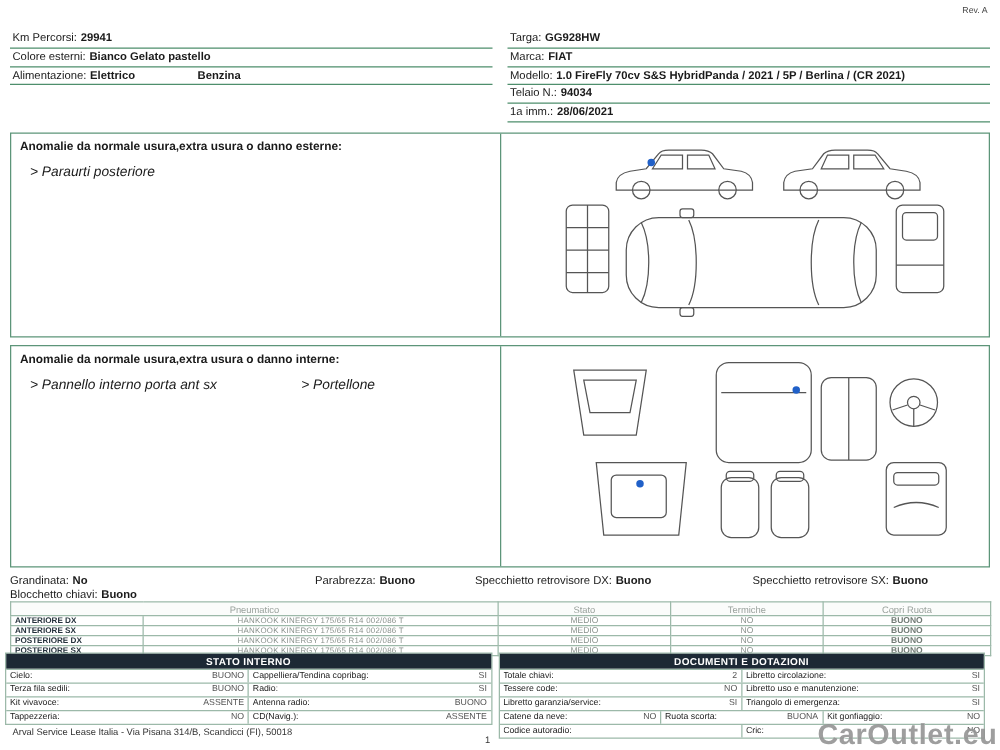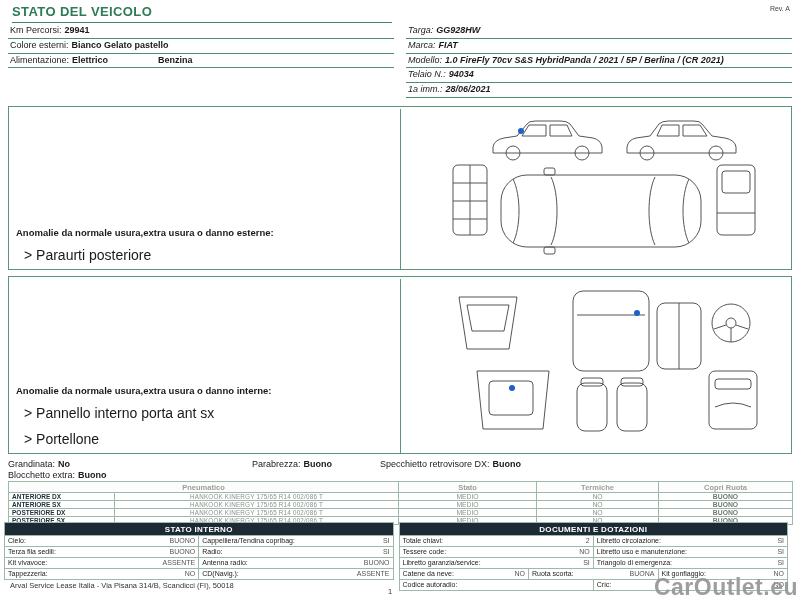--- a/index.html
+++ b/index.html
@@ -1,41 +1,41 @@
 <!DOCTYPE html>
 <html><head>
 <meta charset="utf-8">
 <style>
   html,body{margin:0;padding:0;background:#e8e8e8;}
   .page{position:relative;width:800px;height:600px;background:#fff;font-family:"Liberation Sans",sans-serif;color:#1a1a1a;overflow:hidden;margin:0 auto;}
   .title{position:absolute;top:4px;left:12px;width:380px;font-size:13px;font-weight:bold;color:#2e7b57;letter-spacing:.4px;border-bottom:1px solid #3c8463;padding-bottom:3px;}
   .rev{position:absolute;top:5px;right:10px;font-size:7px;color:#444;}
   .fields{position:absolute;top:24px;left:8px;width:784px;display:flex;gap:12px;}
   .fcol-l{width:386px;}
-  .fcol-r{flex:1;font-style:italic;}
+  .fcol-r{flex:1;}
   .field{border-bottom:1px solid #4e8e6c;padding:1px 2px 2px;font-size:9px;line-height:1.2;}
   .flabel{margin-right:3px;}
   .fvalue{font-weight:bold;text-align:right;}
   .fvalue2{font-weight:bold;margin-left:50px;}
-  .panel{position:absolute;left:8px;width:782px;border:1px solid #5d9579;display:flex;background:#fff;align-items:flex-end;}
+  .panel{position:absolute;left:8px;width:782px;border:1px solid #5d9579;display:flex;background:#fff;}
   .panel.ext{top:106px;height:162px;}
   .panel.int{top:276px;height:176px;}
   .panel-text{flex:1;padding:5px 7px;min-width:0;}
   .panel-title{font-size:9.5px;font-weight:bold;}
-  .panel-item{display:inline-block;font-size:14px;margin:9px 55px 0 8px;}
+  .panel-item{display:inline-block;font-size:11px;margin:9px 55px 0 8px;font-style:italic;}
   .panel-diagram{width:390px;border-left:1px solid #5d9579;}
   .panel-diagram svg{display:block;width:100%;height:100%;}
   .cond{position:absolute;left:8px;width:784px;display:flex;font-size:9px;}
   .cond.l1{top:459px;}
   .cond.l2{top:470px;}
   .cvalue{font-weight:bold;margin-left:3px;}
   .c0{width:226px;}.c1{width:128px;margin-left:18px;}.c2{width:222px;}.c3{flex:1;}
   table.tyres{position:absolute;top:481px;left:8px;width:784px;border-collapse:collapse;table-layout:fixed;}
   .tyres th,.tyres td{border:1px solid #9cb9a9;overflow:hidden;white-space:nowrap;padding:0;}
-  .tyres th{font-size:7.5px;font-weight:bold;color:#9aa29d;height:10px;background:#fbfcfb;}
+  .tyres th{font-size:7.5px;font-weight:normal;color:#9aa29d;height:10px;background:#fbfcfb;}
   .tyres td{height:7px;font-size:6.8px;line-height:7px;}
   .tyres .pos{font-weight:bold;color:#25323c;padding-left:3px;font-size:6.5px;}
   .tyres .desc{color:#8a928d;text-align:center;font-size:6.3px;letter-spacing:.2px;}
   .tyres .cval{color:#8a928d;text-align:center;}
   .tyres .copri{font-weight:bold;color:#707a74;}
   .w-pos{width:106px;}.w-desc{width:284px;}.w-stato{width:138px;}.w-term{width:122px;}.w-copri{width:134px;}
   .bottom{position:absolute;top:522px;left:4px;width:784px;display:flex;gap:5px;align-items:flex-start;}
   .btable{flex:1;border:1px solid #9cb9a9;min-width:0;}
   .bt-header{background:#1d2935;color:#fff;font-size:8px;font-weight:bold;text-align:center;padding:1.5px 0;letter-spacing:.3px;}
   .bt-row{display:flex;border-top:1px solid #9cb9a9;}
@@ -46,21 +46,20 @@
   .footer-company{position:absolute;top:581px;left:10px;font-size:7.5px;color:#333;text-align:right;}
   .footer-page{position:absolute;top:587px;left:388px;font-size:7.5px;color:#333;}
   .watermark{position:absolute;right:2px;bottom:-1px;font-size:23px;font-weight:bold;color:#949494;letter-spacing:.5px;text-shadow:0 1px 0 #fff;opacity:.9;}
   .diag{stroke:#555;fill:none;stroke-width:1;}
 </style>
 </head>
 <body>
 
 <div class="page">
 
-  <div class="title">STATO DEL VEICOLO</div>
   <div class="rev">Rev. A</div>
 
   <div class="fields">
     <div class="fcol-l">
       <div class="field">
         <span class="flabel">Km Percorsi:</span><span class="fvalue">29941</span>
       </div>
       <div class="field">
         <span class="flabel">Colore esterni:</span><span class="fvalue">Bianco Gelato pastello</span>
       </div>
@@ -173,23 +172,24 @@
         <circle cx="236" cy="34" r="3" fill="#2060c8"></circle>
         <circle cx="111" cy="109" r="3" fill="#2060c8"></circle>
       </svg>
     </div>
   </div>
 
   <div class="cond l1">
     <div class="c0"><span class="clabel">Grandinata:</span><span class="cvalue">No</span></div>
     <div class="c1"><span class="clabel">Parabrezza:</span><span class="cvalue">Buono</span></div>
     <div class="c2"><span class="clabel">Specchietto retrovisore DX:</span><span class="cvalue">Buono</span></div>
+    <div class="c3"><span class="clabel">Specchietto retrovisore SX:</span><span class="cvalue">Buono</span></div>
   </div>
   <div class="cond l2">
-    <div class="c0"><span class="clabel">Blocchetto extra:</span><span class="cvalue">Buono</span></div>
+    <div class="c0"><span class="clabel">Blocchetto chiavi:</span><span class="cvalue">Buono</span></div>
   </div>
 
   <table class="tyres">
     <colgroup>
         <col class="w-pos">
         <col class="w-desc">
         <col class="w-stato">
         <col class="w-term">
         <col class="w-copri">
       </colgroup>

